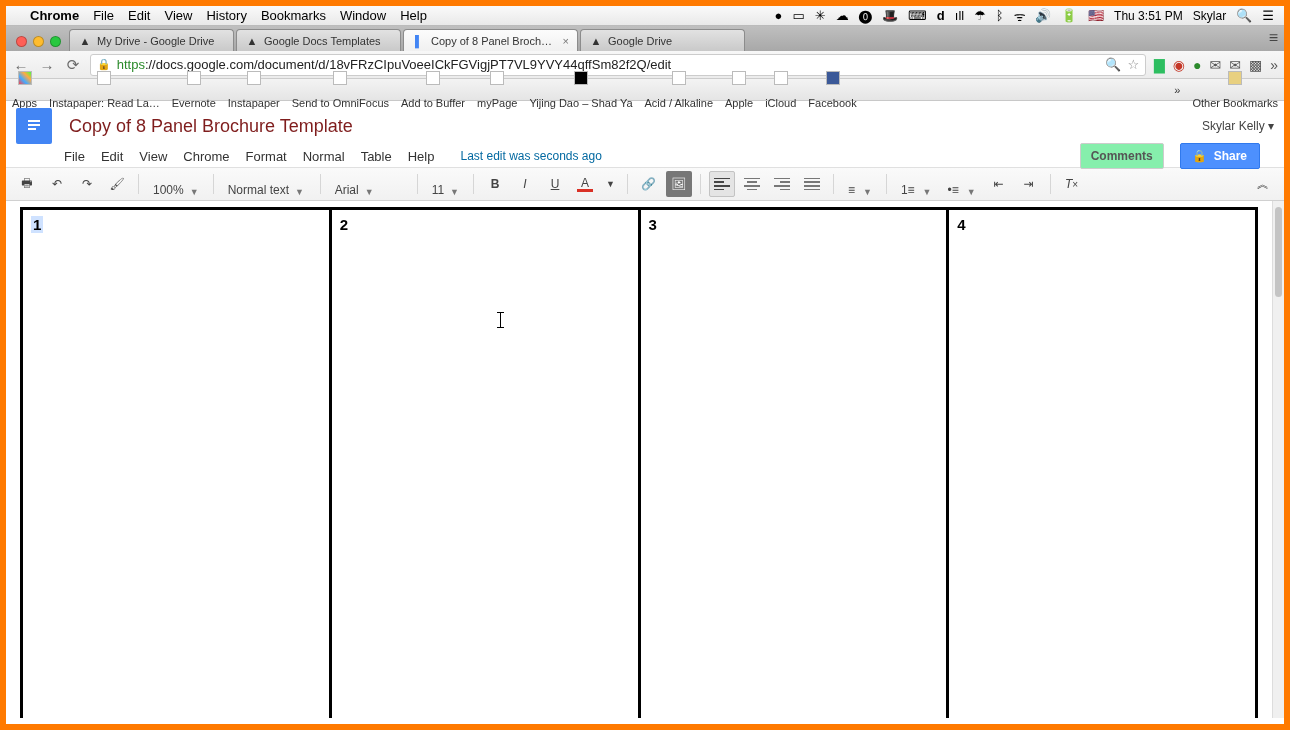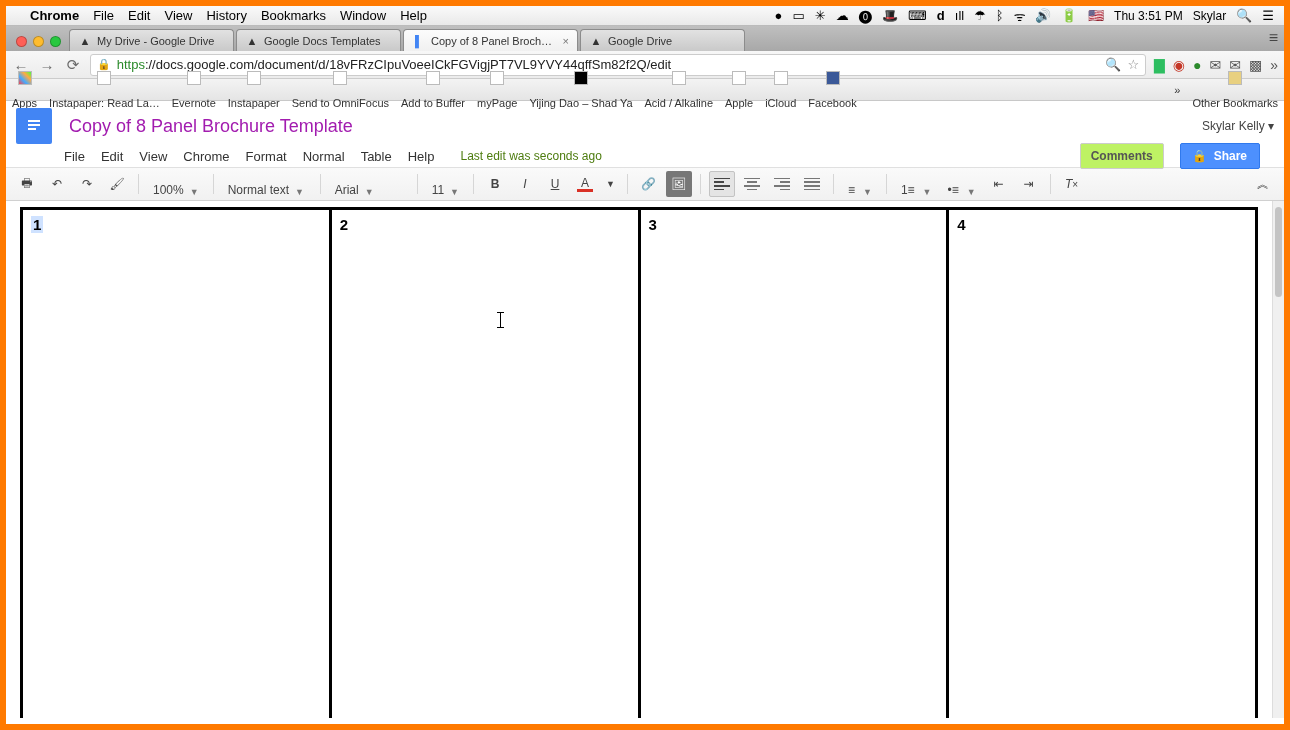--- a/index.html
+++ b/index.html
@@ -37,29 +37,29 @@
 
 .bmbar { height: 22px; background: linear-gradient(#f3f3f3,#e5e5e5); border-bottom: 1px solid #c8c8c8; display: flex; align-items: center; padding: 0 6px; gap: 12px; font-size: 11px; color: #333; }
 .bmbar .bm { display: flex; align-items: center; gap: 12px; white-space: nowrap; flex-direction: column; }
 .bmbar .bm .ico { width: 14px; height: 14px; border: 1px solid #bbb; background: #fff; display: inline-block; }
 .bmbar .spacer { flex: 1; }
 
 
 .docs-header { height: 44px; display: flex; align-items: center; padding: 6px 10px 0 10px; gap: 12px; }
 .docs-logo { width: 36px; height: 36px; background: #4285f4; border-radius: 2px; display: flex; align-items: center; justify-content: center; color: #fff; font-size: 20px; }
 .docs-title-wrap { display: flex; flex-direction: column; }
-.docs-title { font-size: 18px; color: #a21caf; border: 1px solid transparent; padding: 1px 4px; }
+.docs-title { font-size: 18px; color: #7f1d1d; border: 1px solid transparent; padding: 1px 4px; }
 .docs-header .right { margin-left: auto; display: flex; align-items: flex-start; gap: 10px; }
 .user-name { font-size: 12px; color: #444; }
-.comments-btn { background: #bef264; border: 1px solid #ccc; border-radius: 2px; padding: 5px 10px; font-size: 12px; font-weight: 700; color: #555; }
+.comments-btn { background: #86efac; border: 1px solid #ccc; border-radius: 2px; padding: 5px 10px; font-size: 12px; font-weight: 700; color: #555; }
 .share-btn { background: #4d90fe; border: 1px solid #3079ed; color: #fff; border-radius: 2px; padding: 5px 12px; font-size: 12px; font-weight: 700; display: flex; align-items: center; gap: 6px; }
 
 
 .docs-menubar { height: 22px; display: flex; align-items: center; padding-left: 58px; gap: 16px; font-size: 13px; color: #333; }
-.docs-menubar .edit-info { color: #4d7c0f; font-size: 12px; margin-left: 10px; }
+.docs-menubar .edit-info { color: #0369a1; font-size: 12px; margin-left: 10px; }
 
 
 .toolbar { height: 34px; border-top: 1px solid #e0e0e0; border-bottom: 1px solid #d0d0d0; background: linear-gradient(#fafafa,#f1f1f1); display: flex; align-items: center; padding: 0 8px; gap: 4px; font-size: 12px; color: #444; }
 .toolbar .sep { width: 1px; height: 20px; background: #d6d6d6; margin: 0 4px; }
 .toolbar .tbtn { min-width: 26px; height: 26px; display: inline-flex; align-items: center; justify-content: center; border-radius: 2px; padding: 0 4px; }
 .toolbar .tbtn.active { background: #e4e4e4; border: 1px solid #c3c3c3; }
 .toolbar .drop { display: inline-flex; align-items: flex-end; gap: 6px; padding: 0 6px; height: 26px; }
 .toolbar .drop .caret { font-size: 9px; color: #777; }
 .toolbar .spacer { flex: 1; }
 .toolbar .textcolor { display: inline-flex; flex-direction: column; align-items: center; line-height: 1; }

